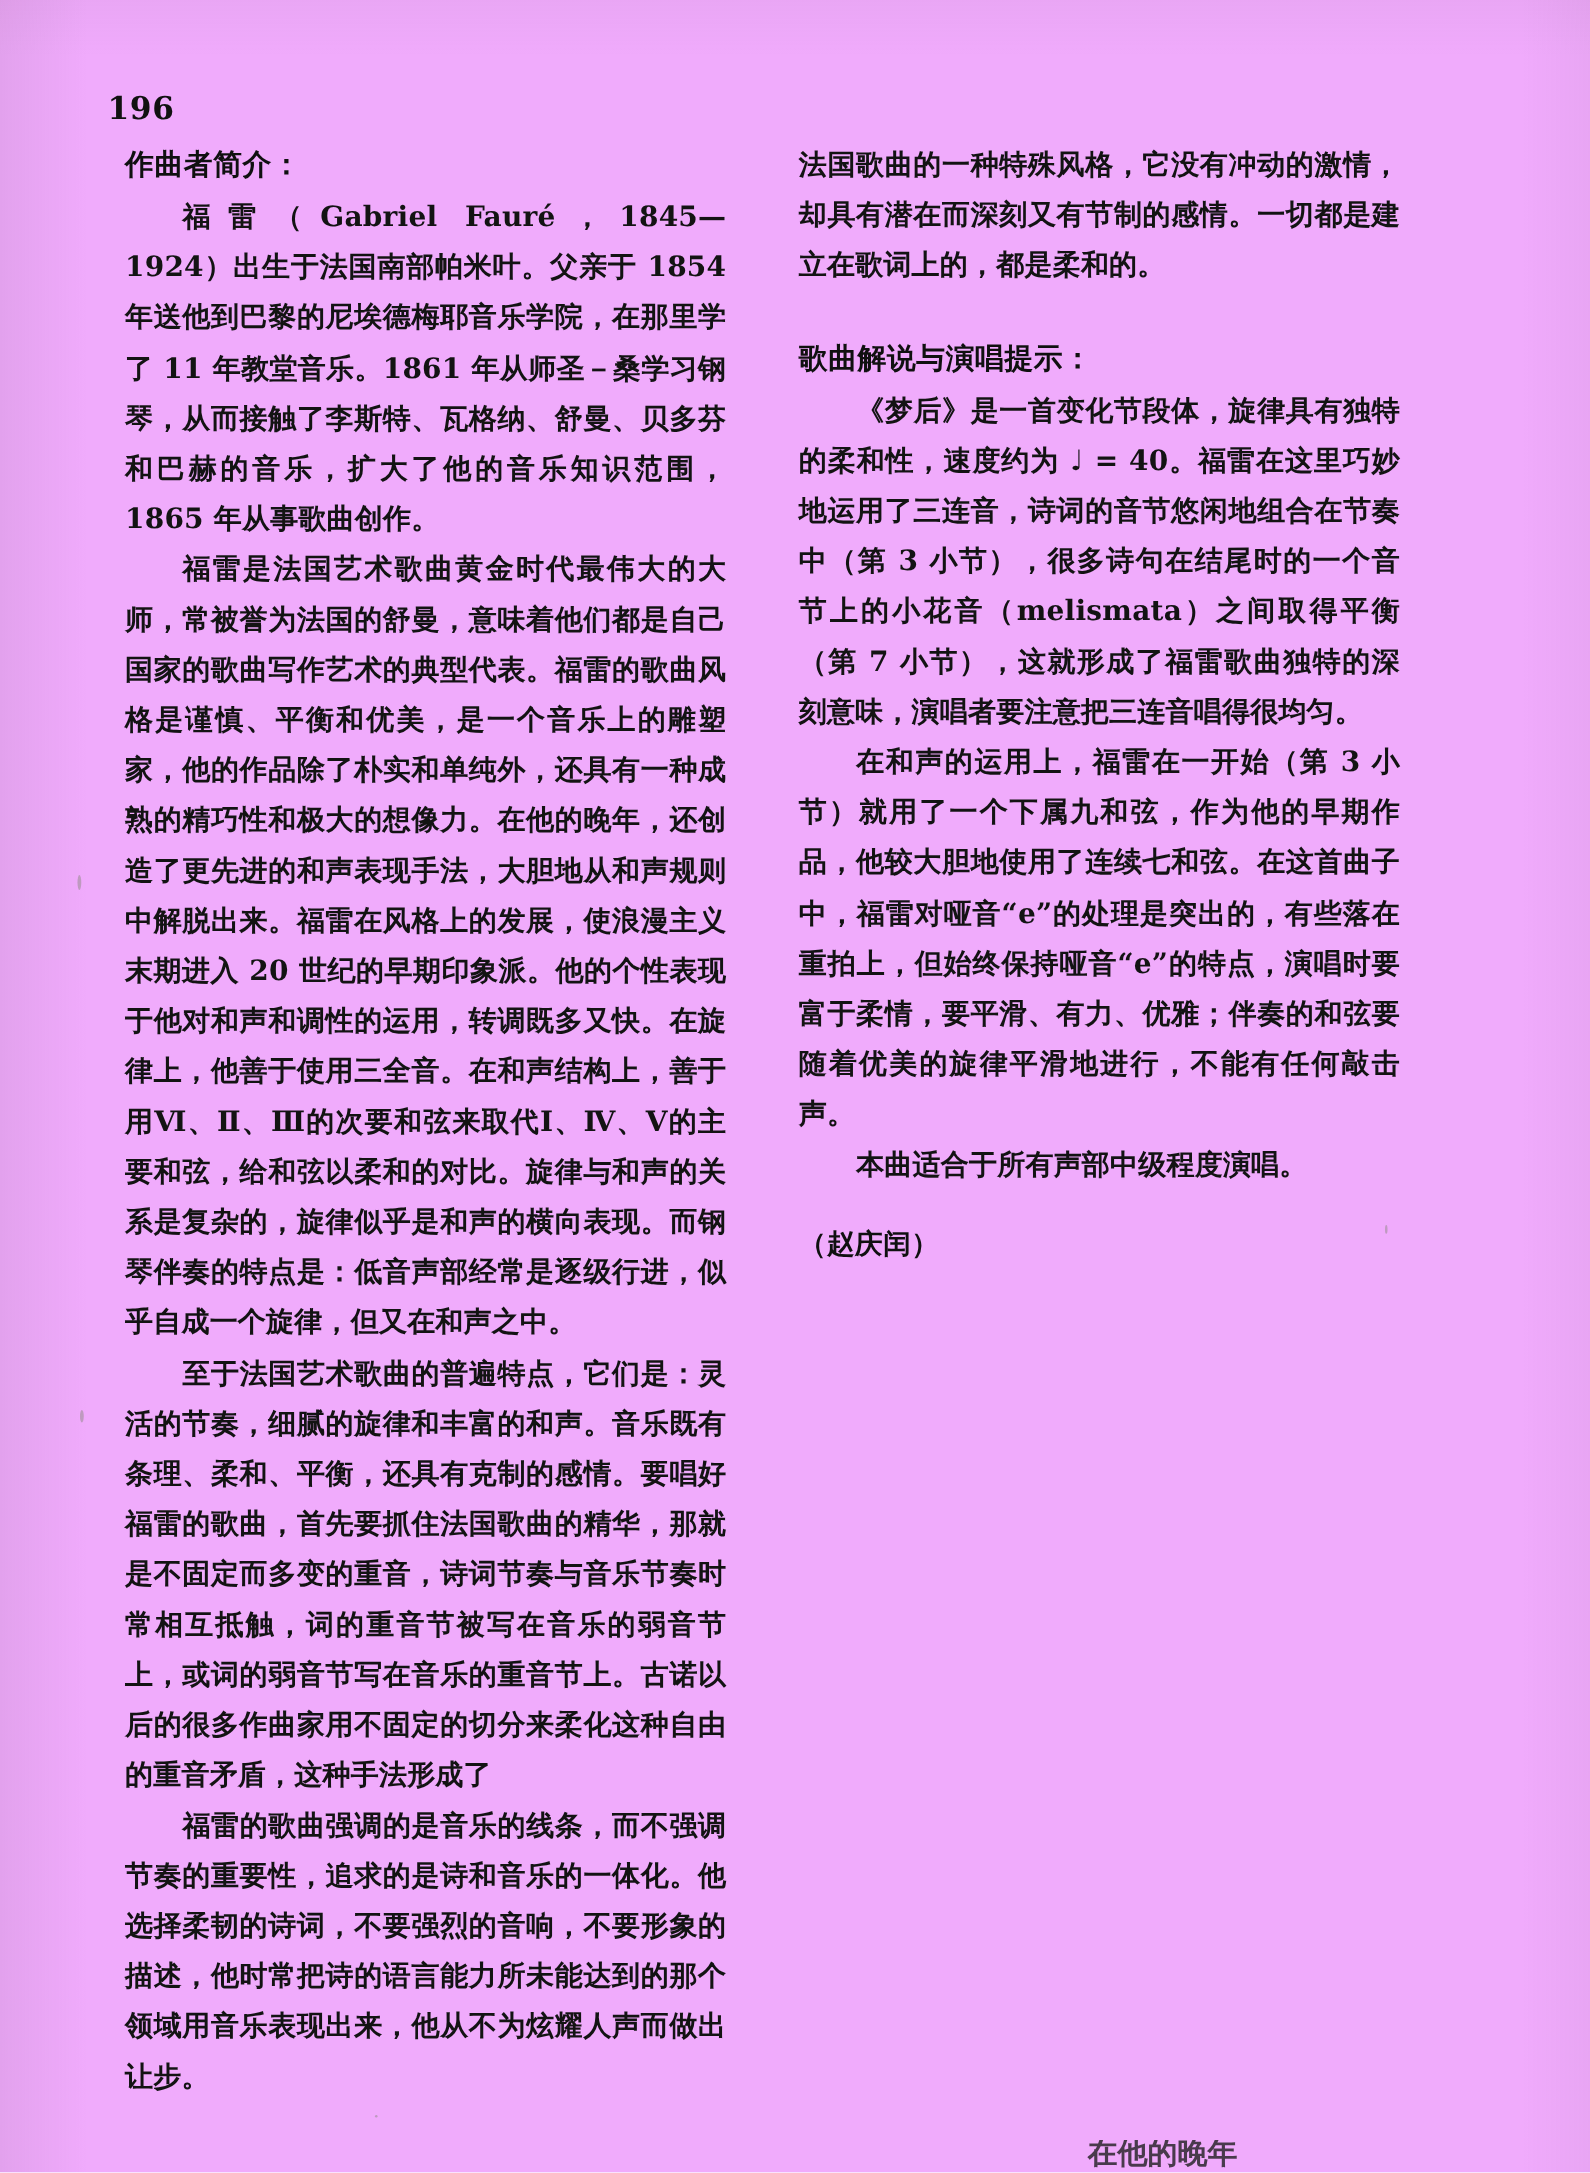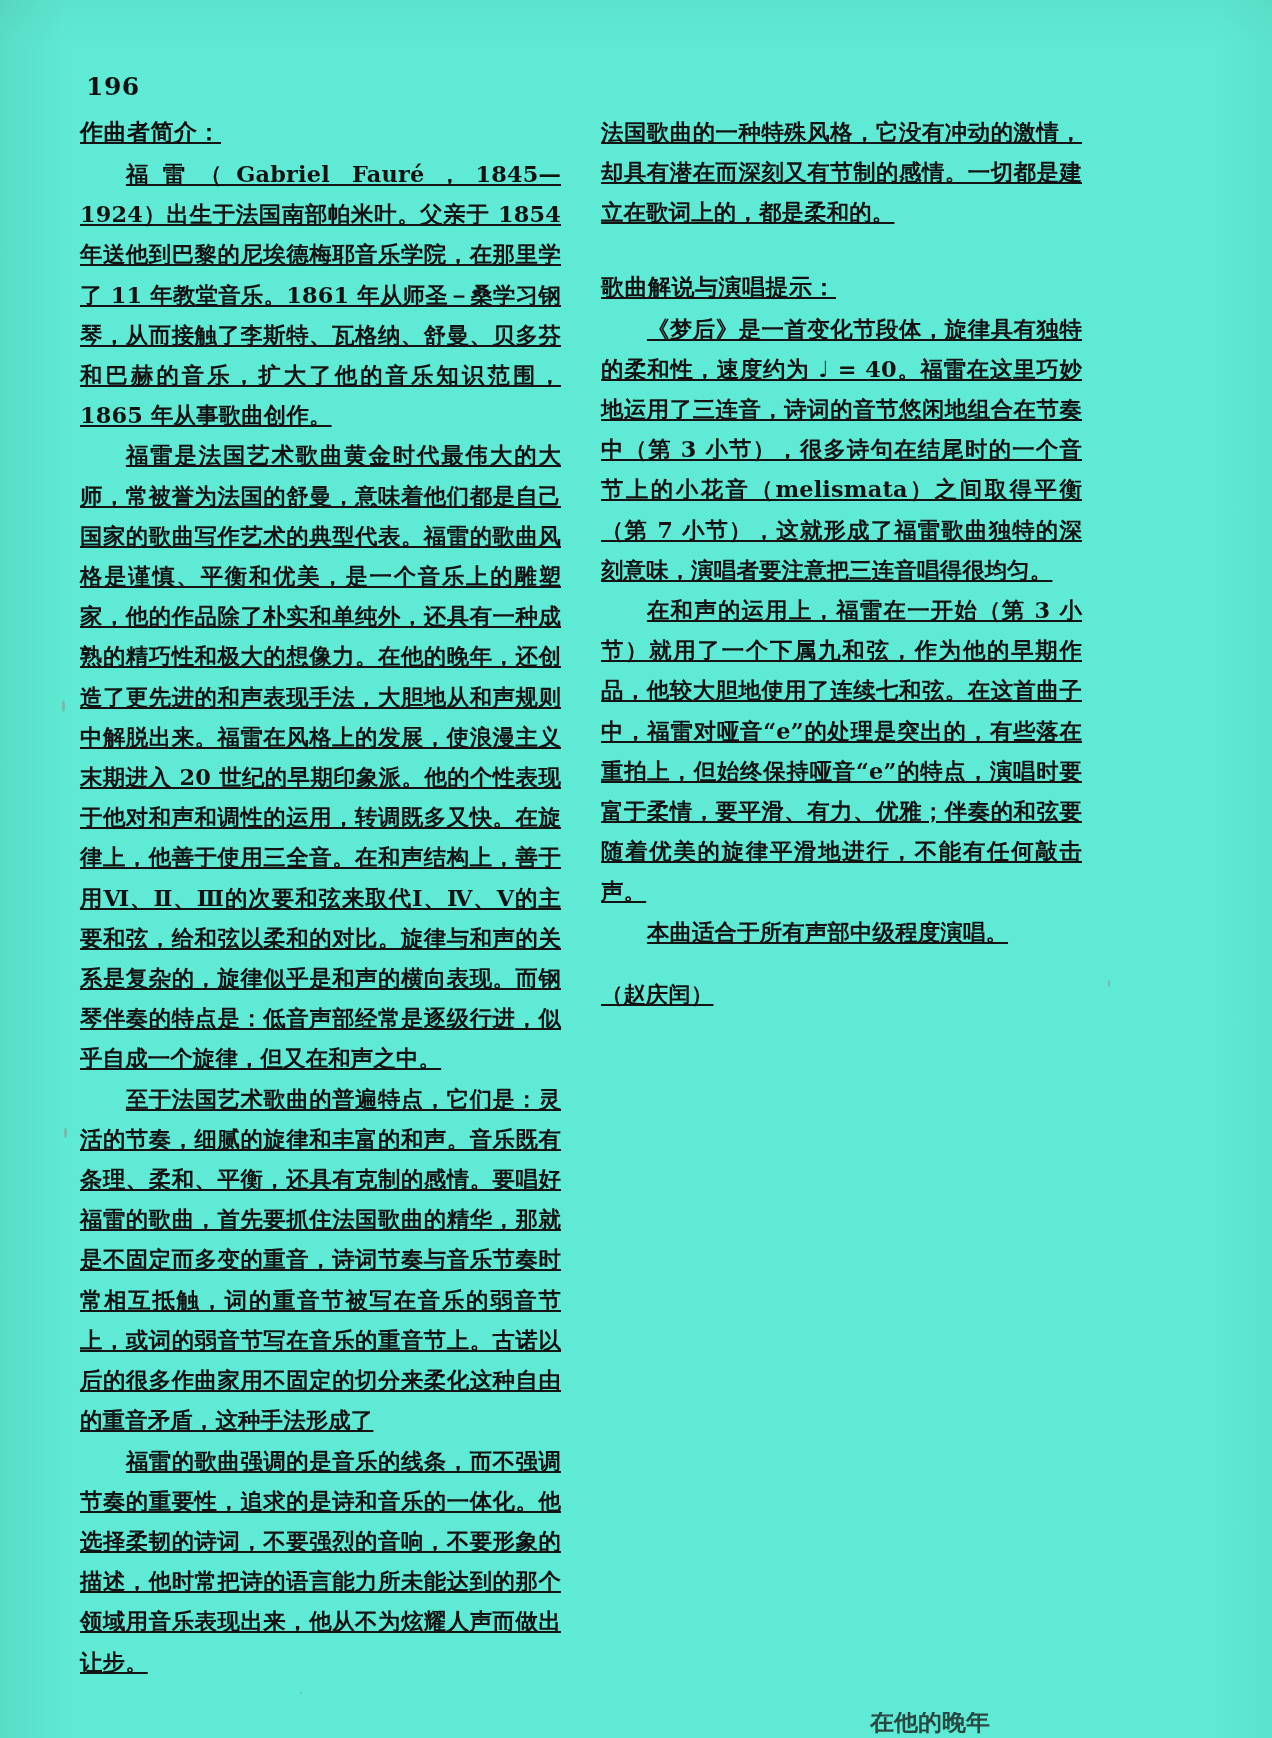--- a/index.html
+++ b/index.html
@@ -4,21 +4,21 @@
 <style>
   html, body {
     margin: 0;
     padding: 0;
     background: #ffffff;
   }
   .page {
     position: relative;
     width: 1272px;
     height: 1738px;
-    background: #5eead4;
+    background: #f0abfc;
     overflow: hidden;
     font-family: "DejaVu Serif", "Liberation Serif", serif;
     color: #141414;
   }
 
   
   .scan-tint {
     position: absolute;
     inset: 0;
     pointer-events: none;
@@ -35,26 +35,25 @@
     top: 72px;
     font-family: "DejaVu Serif", "Liberation Serif", serif;
     font-weight: 700;
     font-size: 25px;
     letter-spacing: 0.5px;
     color: #111;
   }
 
   .columns {
     position: absolute;
-    left: 80px;
+    left: 100px;
     top: 112px;
     width: 1020px;
     display: flex;
-    gap: 40px;
-    text-decoration: underline;
+    gap: 58px;
   }
   .col {
     width: 481px;
   }
 
   h2.section-heading {
     margin: 0 0 2px 0;
     font-family: "DejaVu Sans", "Liberation Sans", sans-serif;
     font-weight: 700;
     font-size: 23px;

